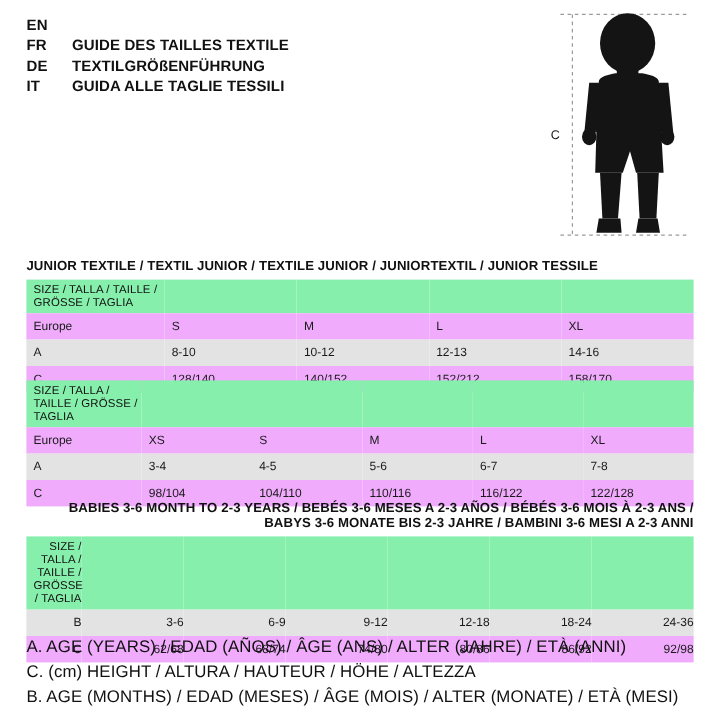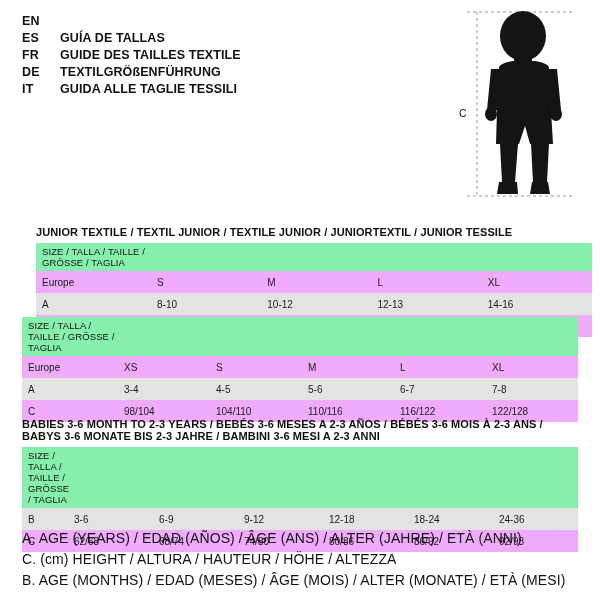--- a/index.html
+++ b/index.html
@@ -117,24 +117,20 @@
   }
 </style>
 </head>
 <body>
 
 <div class="page">
 
   <div class="header">
     <div class="hdr-row">
       <div class="hdr-lang">EN</div>
-    </div>
-    <div class="hdr-row">
-      <div class="hdr-lang">ES</div>
-      <div class="hdr-text">GUÍA DE TALLAS</div>
     </div>
     <div class="hdr-row">
       <div class="hdr-lang">FR</div>
       <div class="hdr-text">GUIDE DES TAILLES TEXTILE</div>
     </div>
     <div class="hdr-row">
       <div class="hdr-lang">DE</div>
       <div class="hdr-text">TEXTILGRÖßENFÜHRUNG</div>
     </div>
     <div class="hdr-row">
@@ -172,21 +168,21 @@
 
         <path d="M76 138 L94 138 L92 176 L78 176 Z"></path>
 
         <path d="M44 176 L62 176 L63 188 L42 188 Z"></path>
         <path d="M77 176 L93 176 L95 188 L75 188 Z"></path>
       </g>
     </svg>
   </div>
   <div class="fig-label">C</div>
 
-  <div class="section" style="top:226px;margin-left:14px;">
+  <div class="section" style="top:216px;">
     <div class="section-title">JUNIOR TEXTILE / TEXTIL JUNIOR / TEXTILE JUNIOR / JUNIORTEXTIL / JUNIOR TESSILE</div>
     <table class="size">
       <colgroup>
           <col style="width:96px">
           <col style="width:92px">
           <col style="width:92px">
           <col style="width:92px">
           <col style="width:92px">
         </colgroup>
       <tbody>
@@ -262,21 +258,21 @@
           <td>98/104</td>
           <td>104/110</td>
           <td>110/116</td>
           <td>116/122</td>
           <td>122/128</td>
         </tr>
       </tbody>
     </table>
   </div>
 
-  <div class="section" style="top:418px;">
+  <div class="section" style="top:418px;text-align:right;">
     <div class="section-title">BABIES 3-6 MONTH TO 2-3 YEARS / BEBÉS 3-6 MESES A 2-3 AÑOS / BÉBÉS 3-6 MOIS À 2-3 ANS / BABYS 3-6 MONATE BIS 2-3 JAHRE / BAMBINI 3-6 MESI A 2-3 ANNI</div>
     <table class="size">
       <colgroup>
           <col style="width:46px">
           <col style="width:85px">
           <col style="width:85px">
           <col style="width:85px">
           <col style="width:85px">
           <col style="width:85px">
           <col style="width:85px">

